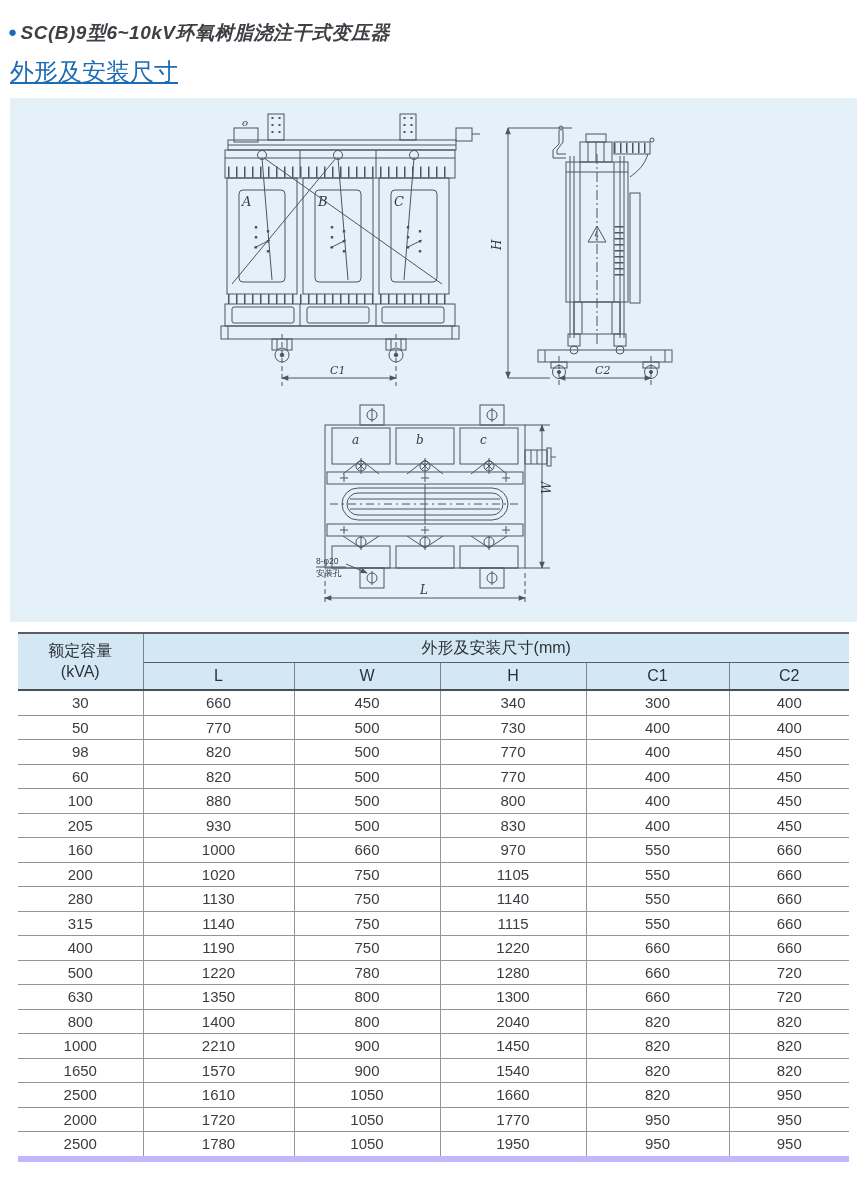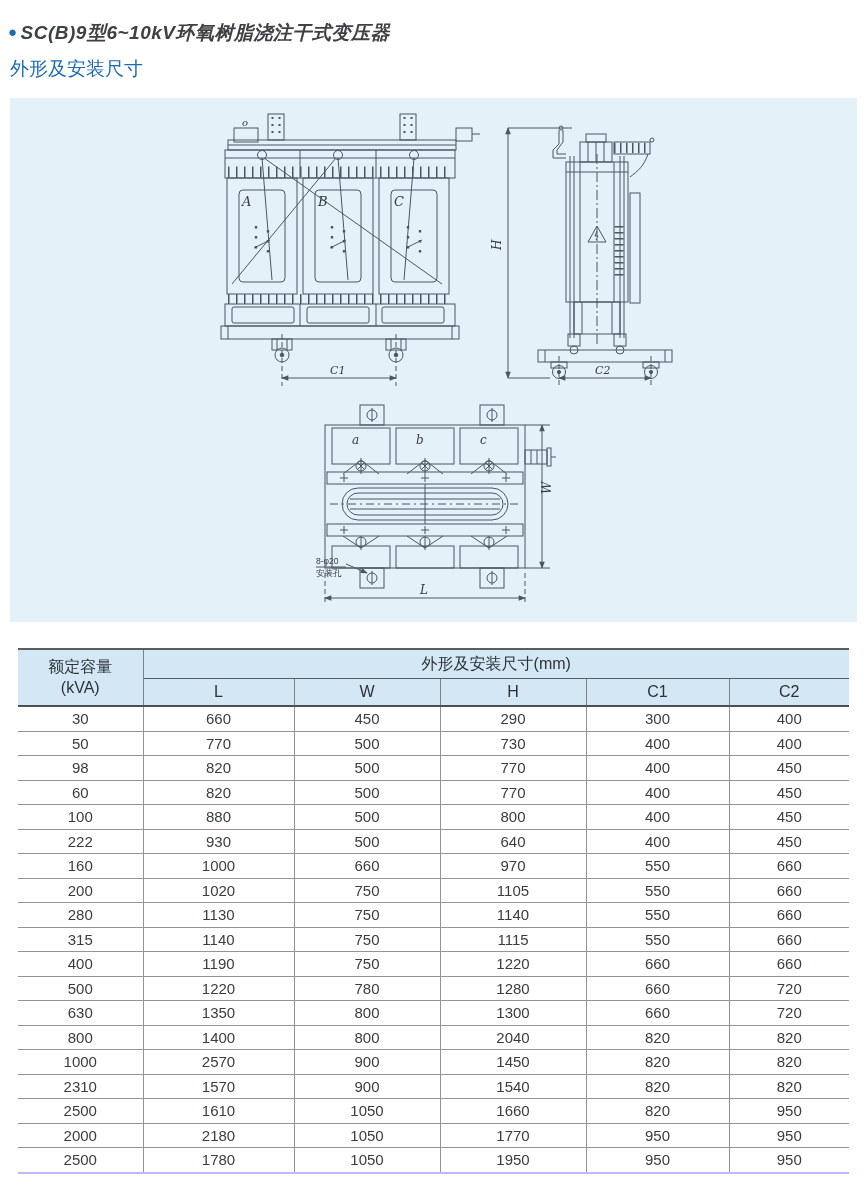--- a/index.html
+++ b/index.html
@@ -5,29 +5,29 @@
   :root{
     --accent-blue:#1b6cb5; --title-text:#3d4045; --panel-bg:#e4f1f9;
     --table-header-bg:#d3e8f4; --drawing-stroke:#4a5660;
   }
   html,body{margin:0;padding:0;}
   body{width:867px;height:1186px;background:#fff;position:relative;
        font-family:"Liberation Sans","DejaVu Sans",sans-serif;overflow:hidden;}
   .title-row{position:absolute;left:8px;top:20px;font-size:19px;font-weight:bold;
              color:var(--title-text);letter-spacing:.5px;font-style:italic;}
   .bullet{color:var(--accent-blue);font-size:15px;margin-right:3px;vertical-align:2px;}
-  .subtitle{position:absolute;left:10px;top:56px;font-size:19px;color:var(--accent-blue);}
+  .subtitle{position:absolute;left:10px;top:56px;font-size:24px;color:var(--accent-blue);text-decoration:underline;}
   .panel{position:absolute;left:10px;top:98px;width:847px;height:524px;background:var(--panel-bg);}
   .panel svg{display:block;color:var(--drawing-stroke);}
   .dwg{stroke:currentColor;fill:none;stroke-width:1;}
   .lbl{fill:#343b42;stroke:none;font-family:"DejaVu Serif","Liberation Serif",serif;font-style:italic;}
   .note{fill:#343b42;stroke:none;font-family:"Liberation Sans",sans-serif;font-size:8.5px;}
-  table{border-collapse:collapse;position:absolute;left:18px;top:648px;width:831px;
+  table{border-collapse:collapse;position:absolute;left:18px;top:632px;width:831px;
         table-layout:fixed;font-size:15px;color:#393d42;
-        border-top:2px solid #595e63;border-bottom:2px solid #c4b5fd;}
+        border-top:2px solid #595e63;border-bottom:6px solid #c4b5fd;}
   th,td{text-align:center;font-weight:normal;padding:0;}
   thead th{background:var(--table-header-bg);font-size:16px;color:#2e3237;}
   thead{border-bottom:2px solid #4b5055;}
   .cap-th{border-right:1px solid #7d8388;line-height:1.3;}
   .group-th{border-bottom:1px solid #595e63;height:28px;}
   .sub th{height:26px;border-right:1px solid #7d8388;}
   .sub th:last-child{border-right:none;}
   tbody td{height:23.5px;border-bottom:1px solid #8f959a;border-right:1px solid #8f959a;}
   tbody td:last-child{border-right:none;}
   tbody tr:last-child td{border-bottom:none;}
@@ -303,21 +303,21 @@
       <th>H</th>
       <th>C1</th>
       <th>C2</th>
     </tr>
   </thead>
   <tbody>
       <tr>
         <td>30</td>
         <td>660</td>
         <td>450</td>
-        <td>290</td>
+        <td>340</td>
         <td>300</td>
         <td>400</td>
       </tr>
       <tr>
         <td>50</td>
         <td>770</td>
         <td>500</td>
         <td>730</td>
         <td>400</td>
         <td>400</td>
@@ -340,24 +340,24 @@
       </tr>
       <tr>
         <td>100</td>
         <td>880</td>
         <td>500</td>
         <td>800</td>
         <td>400</td>
         <td>450</td>
       </tr>
       <tr>
-        <td>222</td>
+        <td>205</td>
         <td>930</td>
         <td>500</td>
-        <td>640</td>
+        <td>830</td>
         <td>400</td>
         <td>450</td>
       </tr>
       <tr>
         <td>160</td>
         <td>1000</td>
         <td>660</td>
         <td>970</td>
         <td>550</td>
         <td>660</td>
@@ -413,45 +413,45 @@
       <tr>
         <td>800</td>
         <td>1400</td>
         <td>800</td>
         <td>2040</td>
         <td>820</td>
         <td>820</td>
       </tr>
       <tr>
         <td>1000</td>
-        <td>2570</td>
+        <td>2210</td>
         <td>900</td>
         <td>1450</td>
         <td>820</td>
         <td>820</td>
       </tr>
       <tr>
-        <td>2310</td>
+        <td>1650</td>
         <td>1570</td>
         <td>900</td>
         <td>1540</td>
         <td>820</td>
         <td>820</td>
       </tr>
       <tr>
         <td>2500</td>
         <td>1610</td>
         <td>1050</td>
         <td>1660</td>
         <td>820</td>
         <td>950</td>
       </tr>
       <tr>
         <td>2000</td>
-        <td>2180</td>
+        <td>1720</td>
         <td>1050</td>
         <td>1770</td>
         <td>950</td>
         <td>950</td>
       </tr>
       <tr>
         <td>2500</td>
         <td>1780</td>
         <td>1050</td>
         <td>1950</td>

